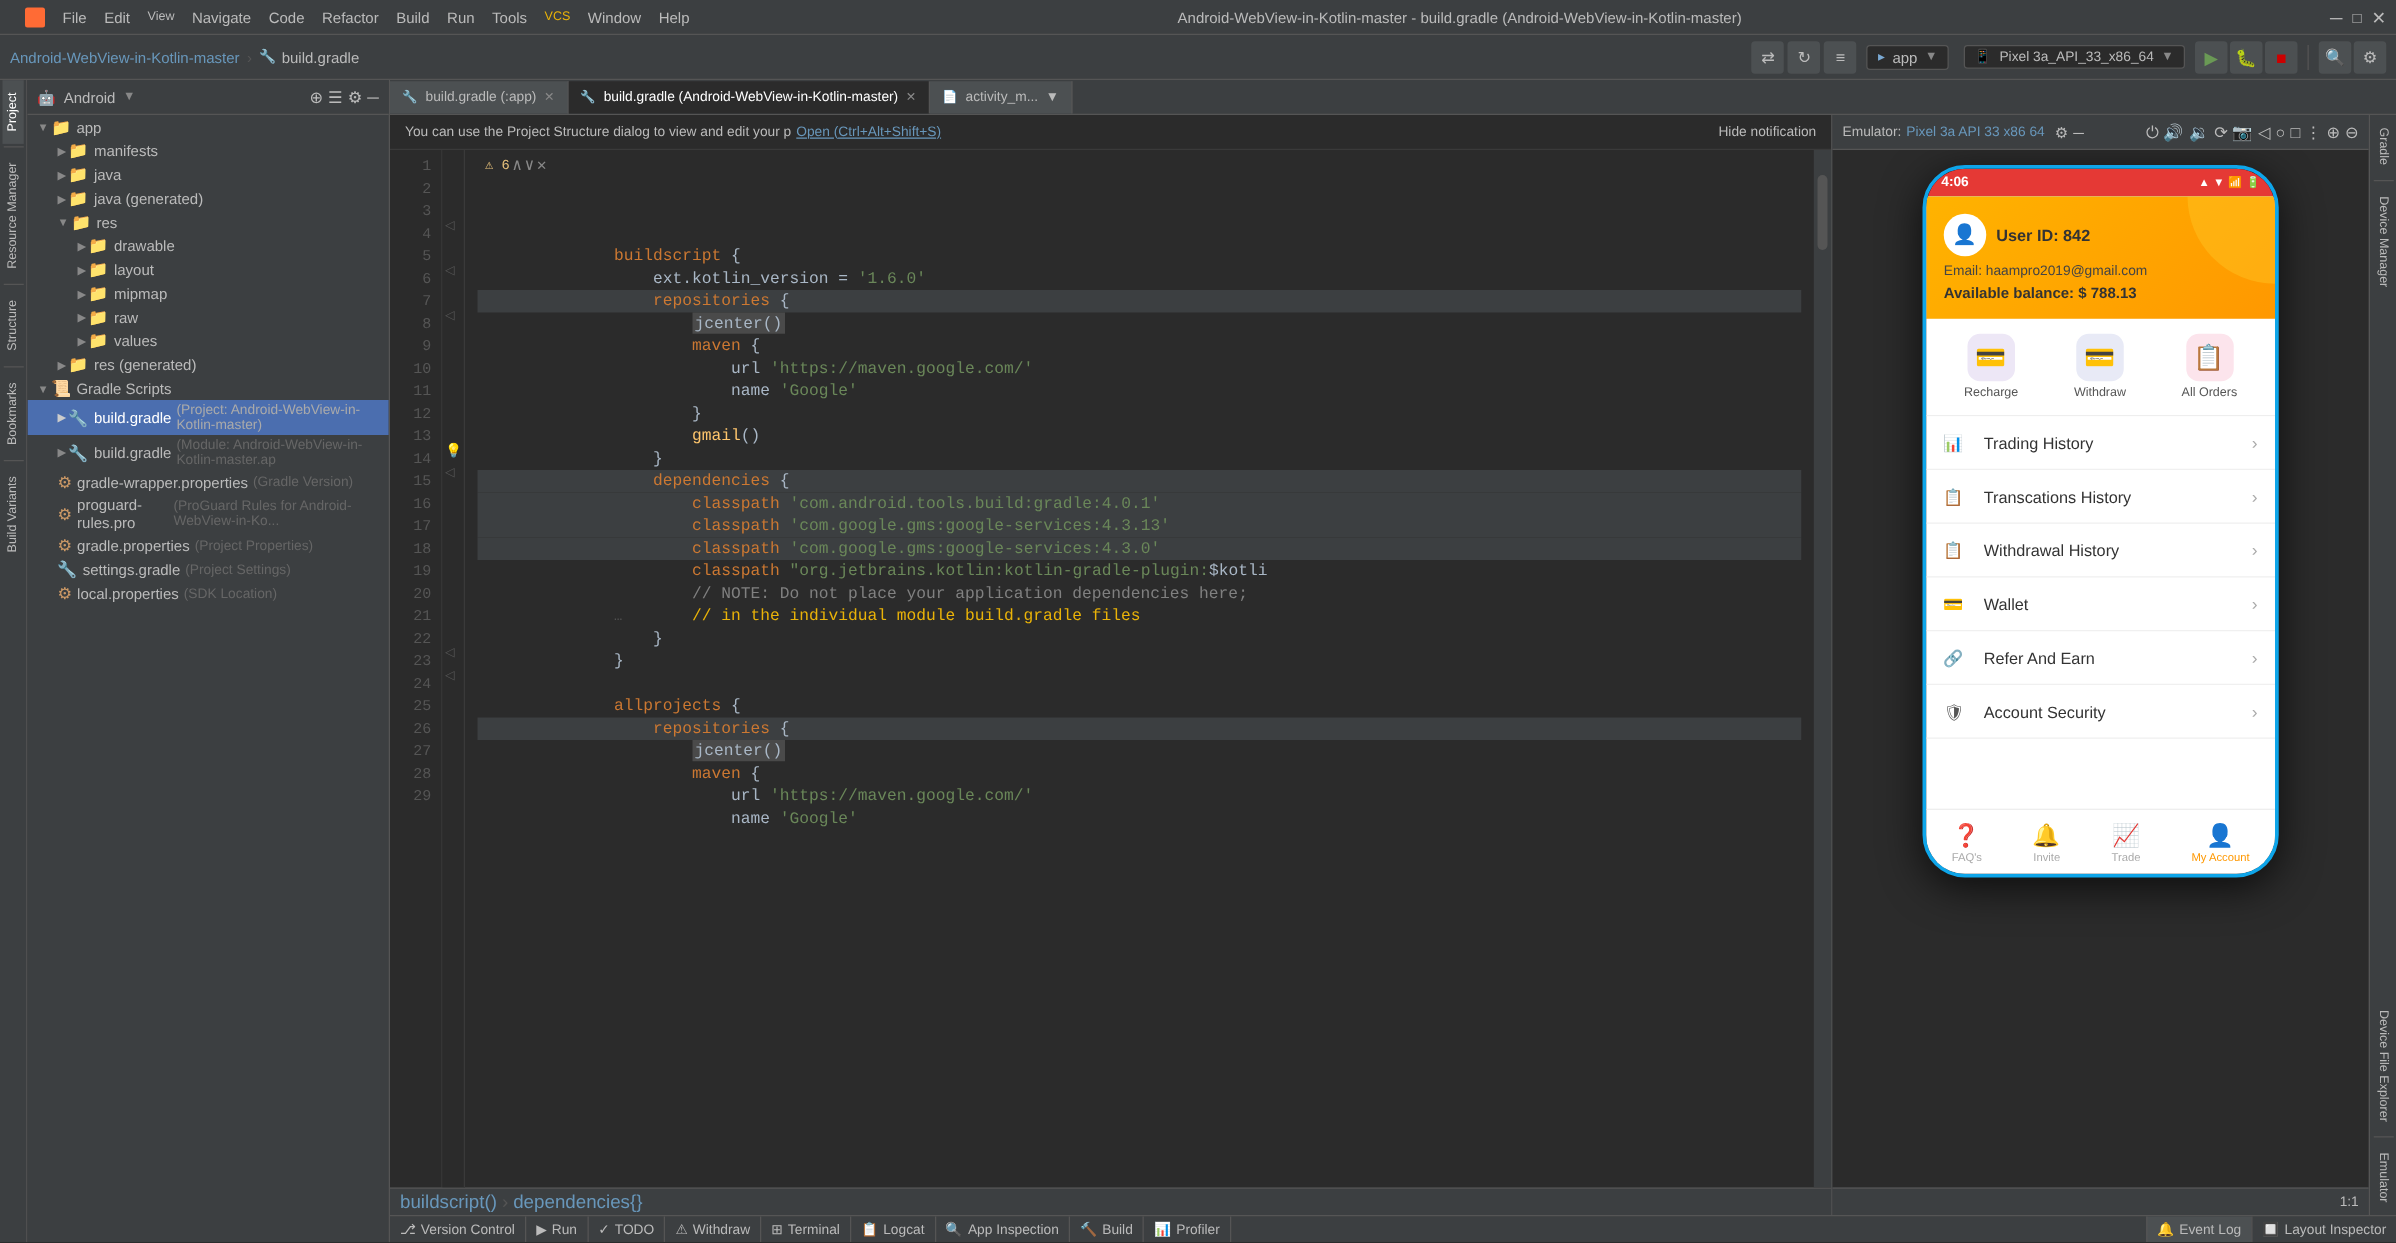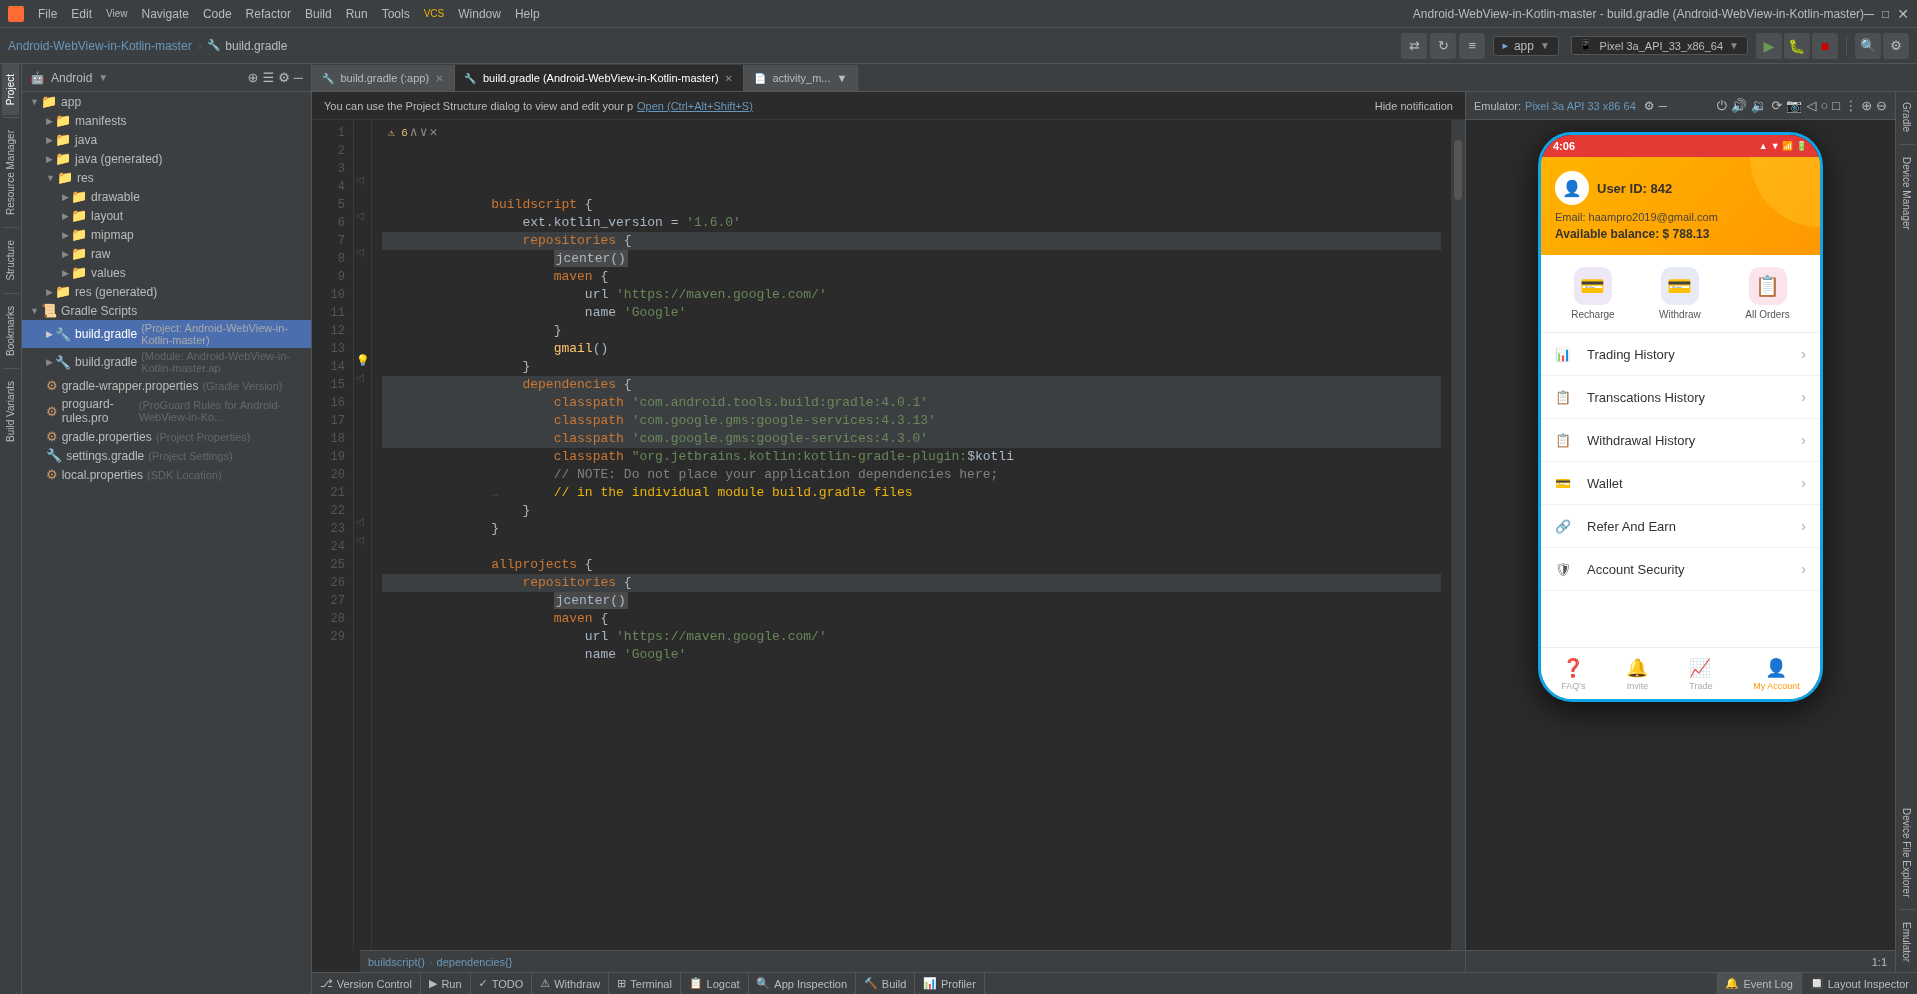--- a/index.html
+++ b/index.html
@@ -3,36 +3,36 @@
   <meta charset="utf-8">
   <style>
     * { margin: 0; padding: 0; box-sizing: border-box; }
     body { width: 1917px; height: 994px; overflow: hidden; font-family: 'Segoe UI', Arial, sans-serif; background: #2b2b2b; display: flex; flex-direction: column; }
     .menu-item { color: #bbb; font-size: 12px; padding: 2px 6px; cursor: pointer; }
   </style>
 </head>
 <body>
 
 <div style="height:28px;background:#3c3f41;display:flex;align-items:center;padding:0 8px;border-bottom:1px solid #555;">
-  <div style="display:flex;align-items:center;gap:2px;flex:1;">
+  <div style="display:flex;align-items:center;gap:2px;flex:1;margin-left:12px;">
     <span style="width:16px;height:16px;background:#ff6b35;border-radius:2px;display:inline-block;margin-right:6px;"></span>
     <span class="menu-item" style="color:#bbb;font-size:12px;padding:2px 6px;cursor:pointer;">File</span>
     <span class="menu-item" style="color:#bbb;font-size:12px;padding:2px 6px;cursor:pointer;">Edit</span>
     <span class="menu-item" style="color:#bbb;font-size:10px;padding:2px 6px;cursor:pointer;">View</span>
     <span class="menu-item" style="color:#bbb;font-size:12px;padding:2px 6px;cursor:pointer;">Navigate</span>
     <span class="menu-item" style="color:#bbb;font-size:12px;padding:2px 6px;cursor:pointer;">Code</span>
     <span class="menu-item" style="color:#bbb;font-size:12px;padding:2px 6px;cursor:pointer;">Refactor</span>
     <span class="menu-item" style="color:#bbb;font-size:12px;padding:2px 6px;cursor:pointer;">Build</span>
     <span class="menu-item" style="color:#bbb;font-size:12px;padding:2px 6px;cursor:pointer;">Run</span>
     <span class="menu-item" style="color:#bbb;font-size:12px;padding:2px 6px;cursor:pointer;">Tools</span>
     <span class="menu-item" style="color:#eab308;font-size:10px;padding:2px 6px;cursor:pointer;">VCS</span>
     <span class="menu-item" style="color:#bbb;font-size:12px;padding:2px 6px;cursor:pointer;">Window</span>
     <span class="menu-item" style="color:#bbb;font-size:12px;padding:2px 6px;cursor:pointer;">Help</span>
   </div>
-  <div style="flex:1;text-align:right;color:#bbb;font-size:12px;">Android-WebView-in-Kotlin-master - build.gradle (Android-WebView-in-Kotlin-master)</div>
+  <div style="flex:1;text-align:left;color:#bbb;font-size:12px;">Android-WebView-in-Kotlin-master - build.gradle (Android-WebView-in-Kotlin-master)</div>
   <div style="display:flex;gap:8px;align-items:center;">
     <span style="color:#bbb;font-size:14px;cursor:pointer;">─</span>
     <span style="color:#bbb;font-size:12px;cursor:pointer;">□</span>
     <span style="color:#bbb;font-size:14px;cursor:pointer;">✕</span>
   </div>
 </div>
 
 <div style="height:36px;background:#3c3f41;display:flex;align-items:center;padding:0 8px;border-bottom:1px solid #555;gap:4px;">
   <div style="display:flex;align-items:center;gap:6px;font-size:12px;color:#bbb;margin-right:10px;">
     <span style="color:#6897bb;">Android-WebView-in-Kotlin-master</span>
@@ -365,21 +365,21 @@
             <div style="height:18px;white-space:pre;">
               <span style="color:#a9b7c6;">            name </span><span style="color:#6a8759;">'Google'</span>
             </div>
           </div>
 
           <div style="width:14px;background:#3c3f41;position:relative;flex-shrink:0;">
             <div style="width:8px;height:60px;background:#555;border-radius:4px;position:absolute;top:20px;left:3px;"></div>
           </div>
         </div>
 
-        <div style="height:22px;background:#3c3f41;display:flex;align-items:center;padding:0 8px;font-size:11px;color:#bbb;gap:4px;border-top:1px solid #555;margin-left:48px;">
+        <div style="height:22px;background:#3c3f41;display:flex;align-items:center;padding:0 8px;font-size:15px;color:#bbb;gap:4px;border-top:1px solid #555;">
           <span style="color:#6897bb;cursor:pointer;">buildscript()</span>
           <span style="color:#555;">›</span>
           <span style="color:#6897bb;cursor:pointer;">dependencies{}</span>
         </div>
 
       </div>
 
       <div style="width:430px;background:#3c3f41;display:flex;flex-direction:column;border-left:1px solid #555;">
 
         <div style="height:28px;background:#3c3f41;display:flex;align-items:center;padding:0 8px;border-bottom:1px solid #555;font-size:11px;color:#bbb;gap:4px;">

